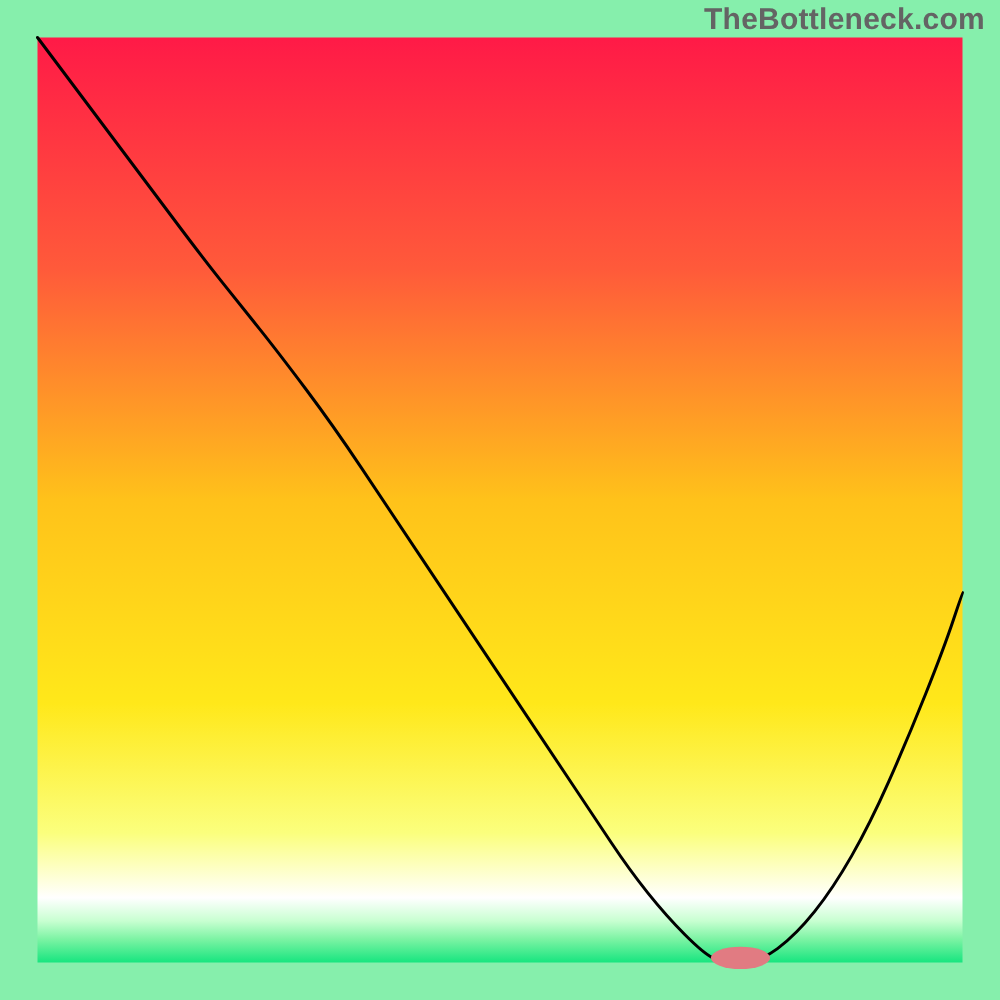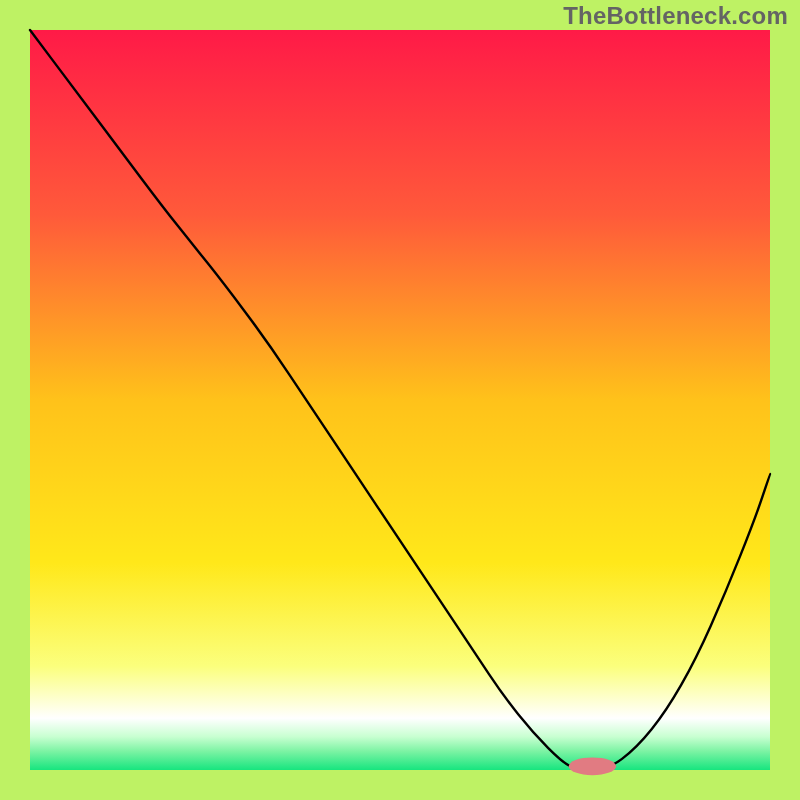--- a/index.html
+++ b/index.html
@@ -7,21 +7,21 @@
     padding: 0;
     width: 800px;
     height: 800px;
     background: #000;
     overflow: hidden;
   }
   .frame {
     position: relative;
     width: 800px;
     height: 800px;
-    background: #bef264;
+    background: #86efac;
   }
   .watermark {
     position: absolute;
     top: 2px;
     right: 12px;
     font-family: Arial, Helvetica, sans-serif;
     font-size: 24px;
     font-weight: 600;
     color: #646464;
     letter-spacing: 0.2px;

